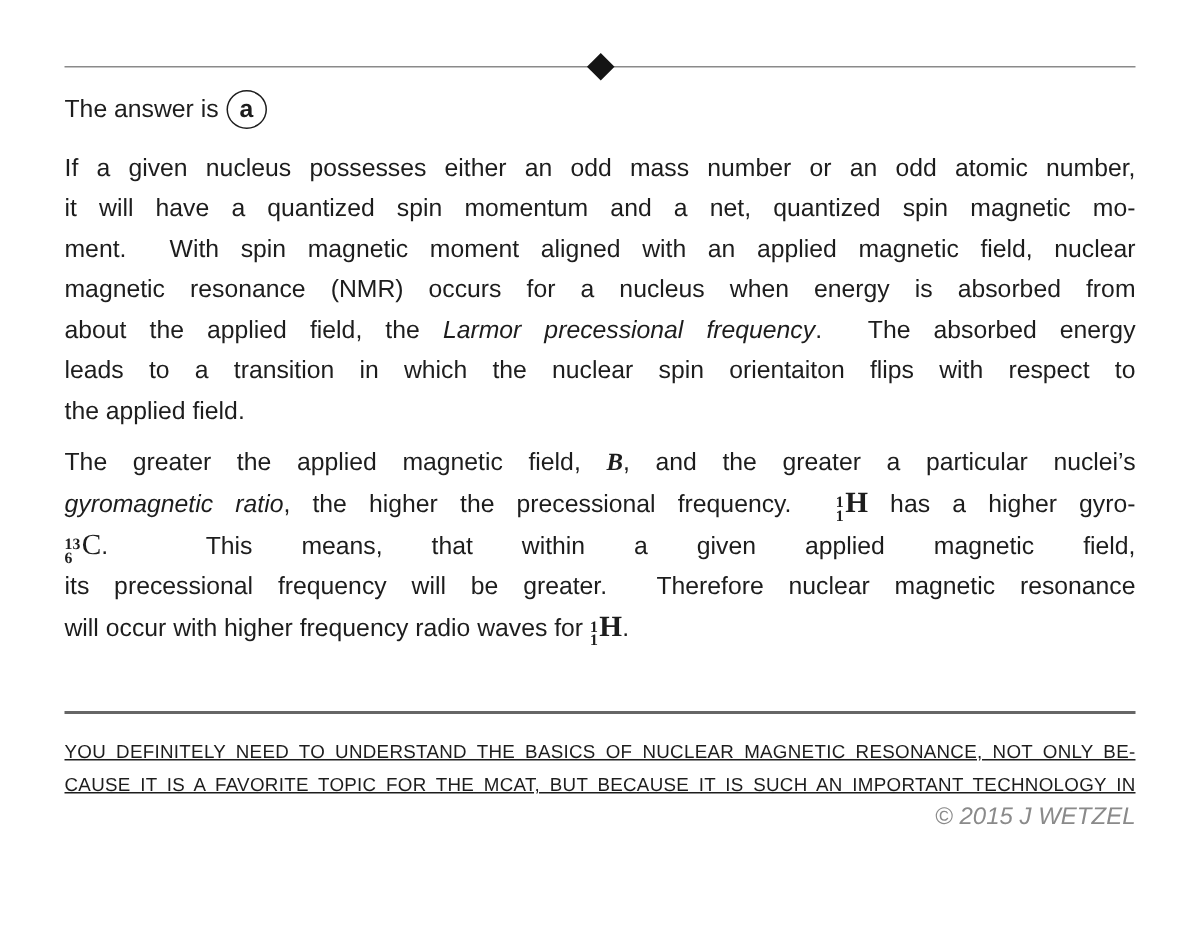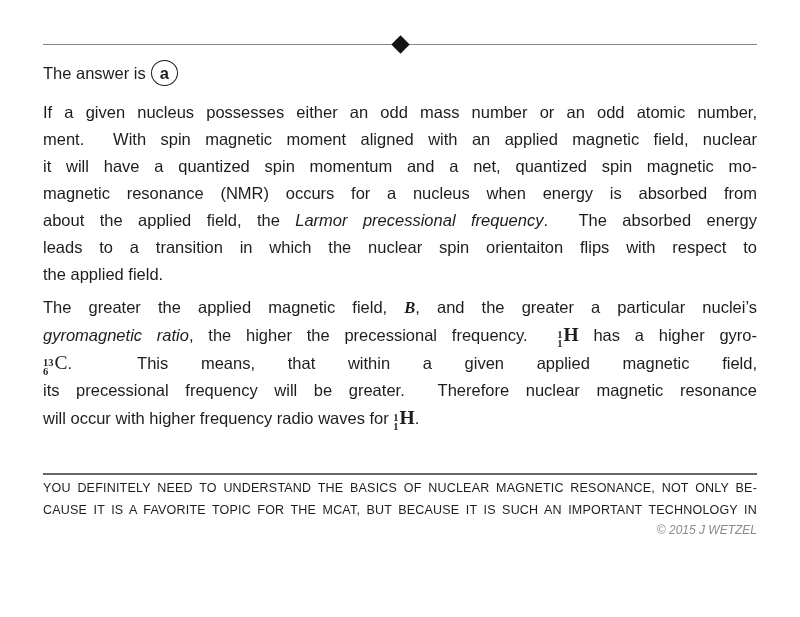--- a/index.html
+++ b/index.html
@@ -32,24 +32,24 @@
 
   
   .isotope{display:inline-block;white-space:nowrap;font-family:"Liberation Serif",serif;}
   .iso-stack{display:inline-block;vertical-align:-6px;text-align:right;margin-right:1px;}
   .iso-top,.iso-bot{display:block;font-size:10.5px;line-height:9px;font-weight:bold;}
   .iso-sym{font-size:19.5px;font-weight:bold;}
   .isotope.iso-plain .iso-sym{font-weight:normal;}
 
   
   .bottom-rule{margin-top:41px;height:2px;background:var(--rule-dark);}
-  .note{margin-top:2px;}
+  .note{margin-top:14px;text-decoration:underline;}
   .note .line{font-size:12.5px;line-height:22px;letter-spacing:.2px;}
 
-  .copyright{margin-top:2px;text-align:right;font-size:12px;font-style:italic;color:var(--muted);}
+  .copyright{margin-top:2px;text-align:right;font-size:16px;font-style:italic;color:var(--muted);}
 </style>
 </head>
 <body>
 
 <div class="page">
 
   <div class="divider">
     <span class="rule-seg"></span>
     <span class="diamond"></span>
     <span class="rule-seg"></span>
@@ -58,22 +58,22 @@
   <div class="answer-row">
     <span>The answer is</span>
     <span class="answer-circle">
       <span>a</span>
     </span>
   </div>
 
   <div class="article">
       <div class="para">
         <div class="line"><span>If a given nucleus possesses either an odd mass number or an odd atomic number,</span></div>
+        <div class="line"><span>it will have a quantized spin momentum and a net, quantized spin magnetic mo-</span></div>
         <div class="line"><span>ment.&nbsp; With spin magnetic moment aligned with an applied magnetic field, nuclear</span></div>
-        <div class="line"><span>it will have a quantized spin momentum and a net, quantized spin magnetic mo-</span></div>
         <div class="line"><span>magnetic resonance (NMR) occurs for a nucleus when energy is absorbed from</span></div>
         <div class="line"><span>about the applied field, the </span><span class="seg-i">Larmor precessional frequency</span><span>.&nbsp; The absorbed energy</span></div>
         <div class="line"><span>leads to a transition in which the nuclear spin orientaiton flips with respect to</span></div>
         <div class="line line-last"><span>the applied field.</span></div>
       </div>
       <div class="para">
         <div class="line"><span>The greater the applied magnetic field, </span><span class="seg-bi">B</span><span>, and the greater a particular nuclei’s</span></div>
         <div class="line"><span class="seg-i">gyromagnetic ratio</span><span>, the higher the precessional frequency.&nbsp; </span><span class="isotope"><span class="iso-stack"><span class="iso-top">1</span><span class="iso-bot">1</span></span><span class="iso-sym">H</span></span><span> has a higher gyro-</span></div>
         <div class="line"><span class="isotope iso-plain"><span class="iso-stack"><span class="iso-top">13</span><span class="iso-bot">6</span></span><span class="iso-sym">C</span></span><span>.&nbsp; This means, that within a given applied magnetic field,</span></div>
         <div class="line"><span>its precessional frequency will be greater.&nbsp; Therefore nuclear magnetic resonance</span></div>

